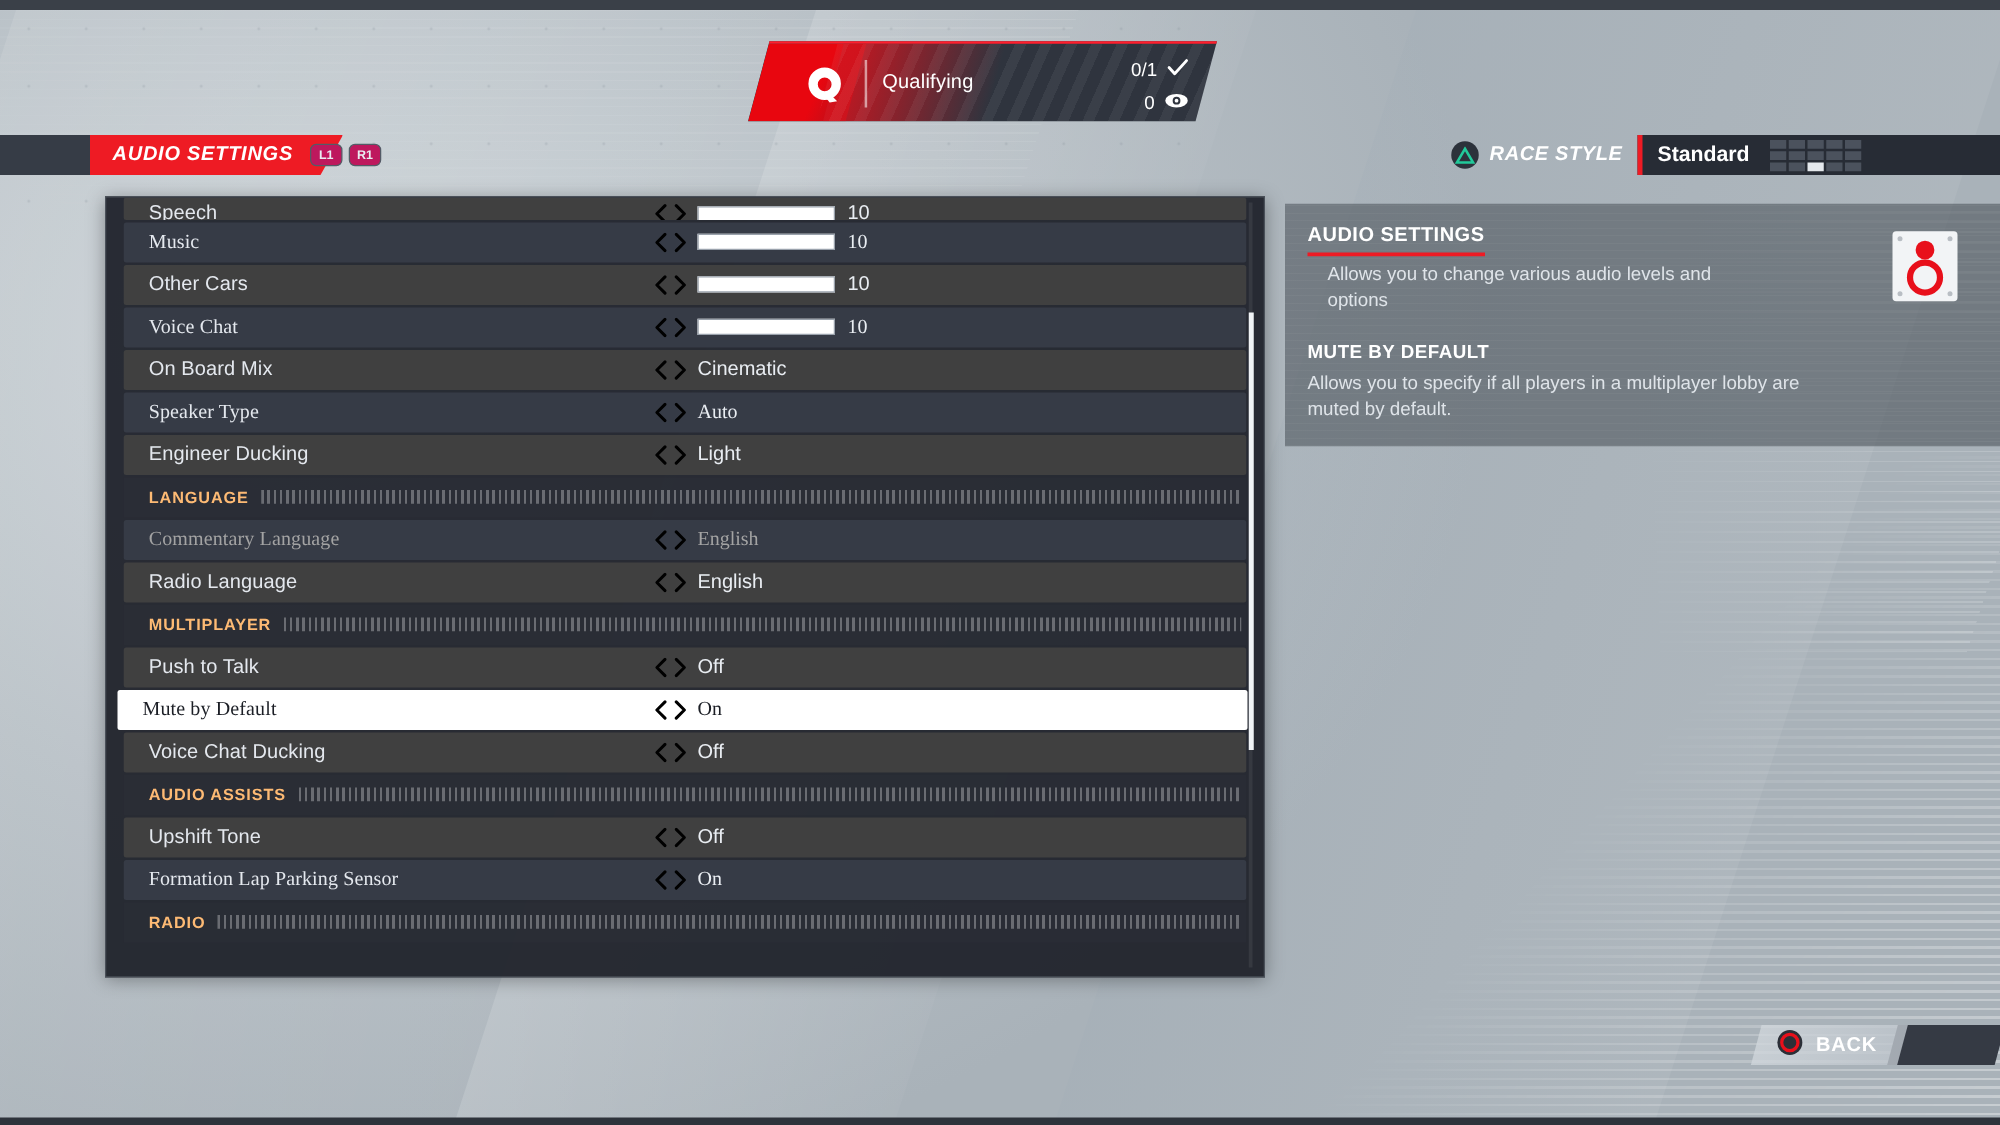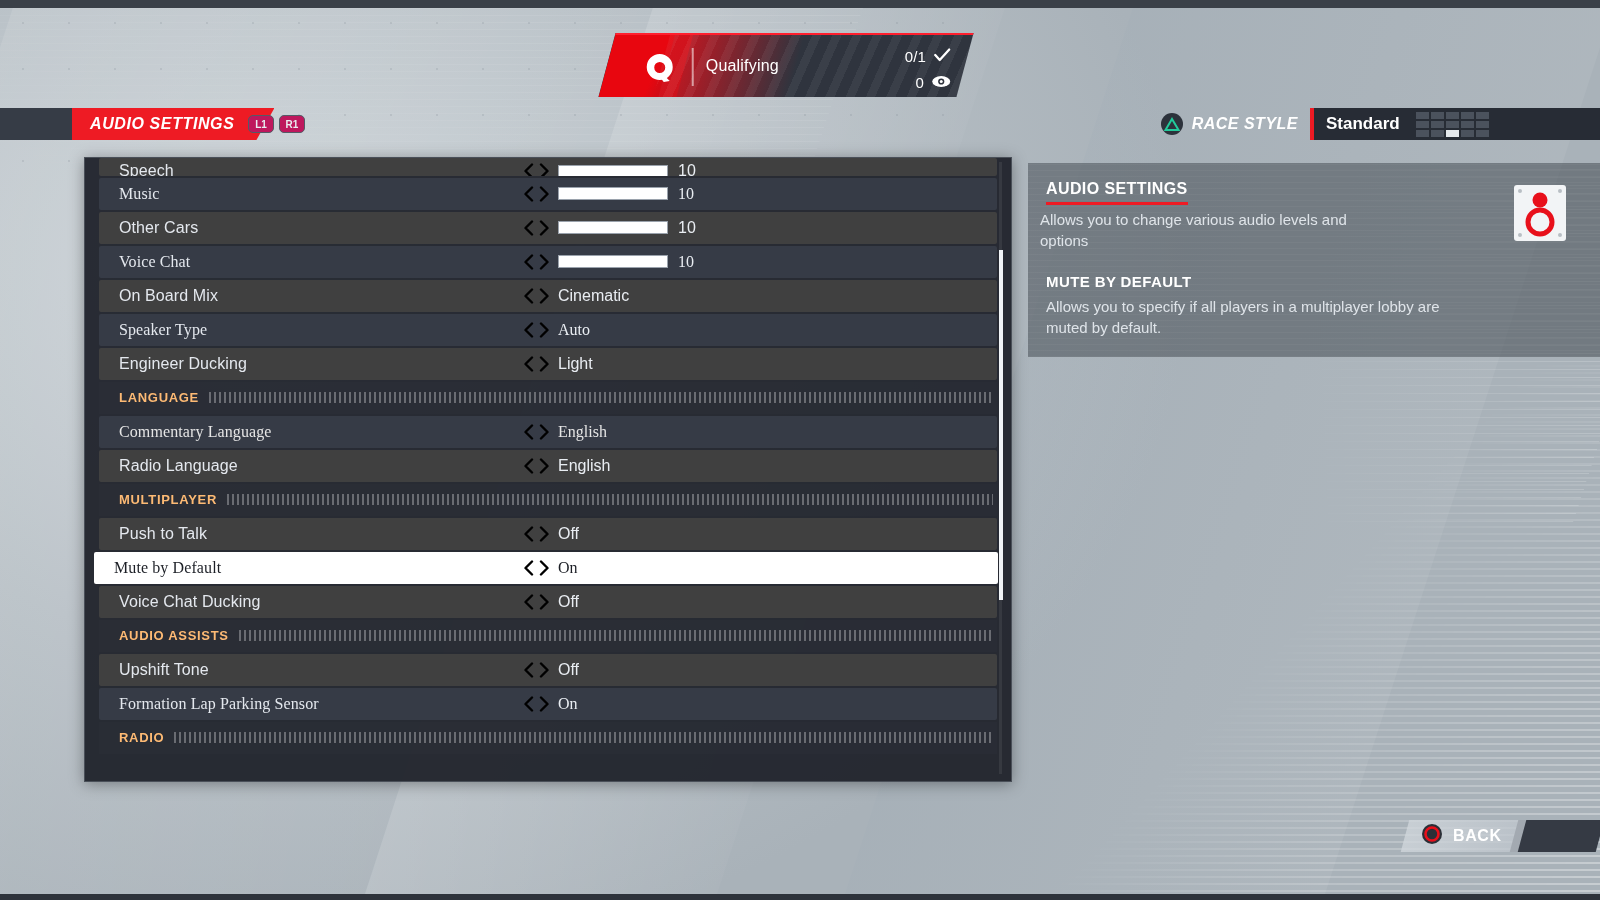--- a/index.html
+++ b/index.html
@@ -191,21 +191,21 @@
   }
   .arrows {
     display:flex; align-items:center; gap:5px; margin-right:8px;
   }
   .arrows svg { display:block; }
   .row .val { color:#e9edf2; font-size:16px; white-space:nowrap; }
   .row .bar {
     width:110px; height:13px; background:#ffffff;
     border:1px solid #9aa2ac; margin-right:10px;
   }
-  .row.disabled .lbl, .row.disabled .val { color:#e5e5e5; }
+  .row.disabled .lbl, .row.disabled .val { color:#a3a3a3; }
   .row.selected {
     background:#ffffff;
     width:904px; margin-left:-5px;
   }
   .row.selected .lbl, .row.selected .val { color:#1c1f26; }
   .row.selected .ctrl { left:429px; }
   .row.partial { height:18px; overflow:hidden; align-items:flex-end; }
   .row.partial .lbl { bottom:-4px; top:auto; }
   .row.partial .ctrl { bottom:-4px; top:auto; }
 
@@ -245,21 +245,21 @@
   }
   .info h3 {
     position:absolute; left:18px; top:17px;
     color:#fff; font-size:16px; font-weight:bold; letter-spacing:.4px;
   }
   .info .underline {
     position:absolute; left:18px; top:39px; width:142px; height:3px;
     background:#ee1b24;
   }
   .info p.desc {
-    position:absolute; left:12px; top:46px; width:330px;
+    position:absolute; left:34px; top:46px; width:330px;
     color:#dfe4e9; font-size:15px; line-height:21px;
   }
   .info h4 {
     position:absolute; left:18px; top:110px;
     color:#fff; font-size:15px; font-weight:bold; letter-spacing:.4px;
   }
   .info p.desc2 {
     position:absolute; left:18px; top:133px; width:420px;
     color:#dfe4e9; font-size:15px; line-height:21px;
   }

